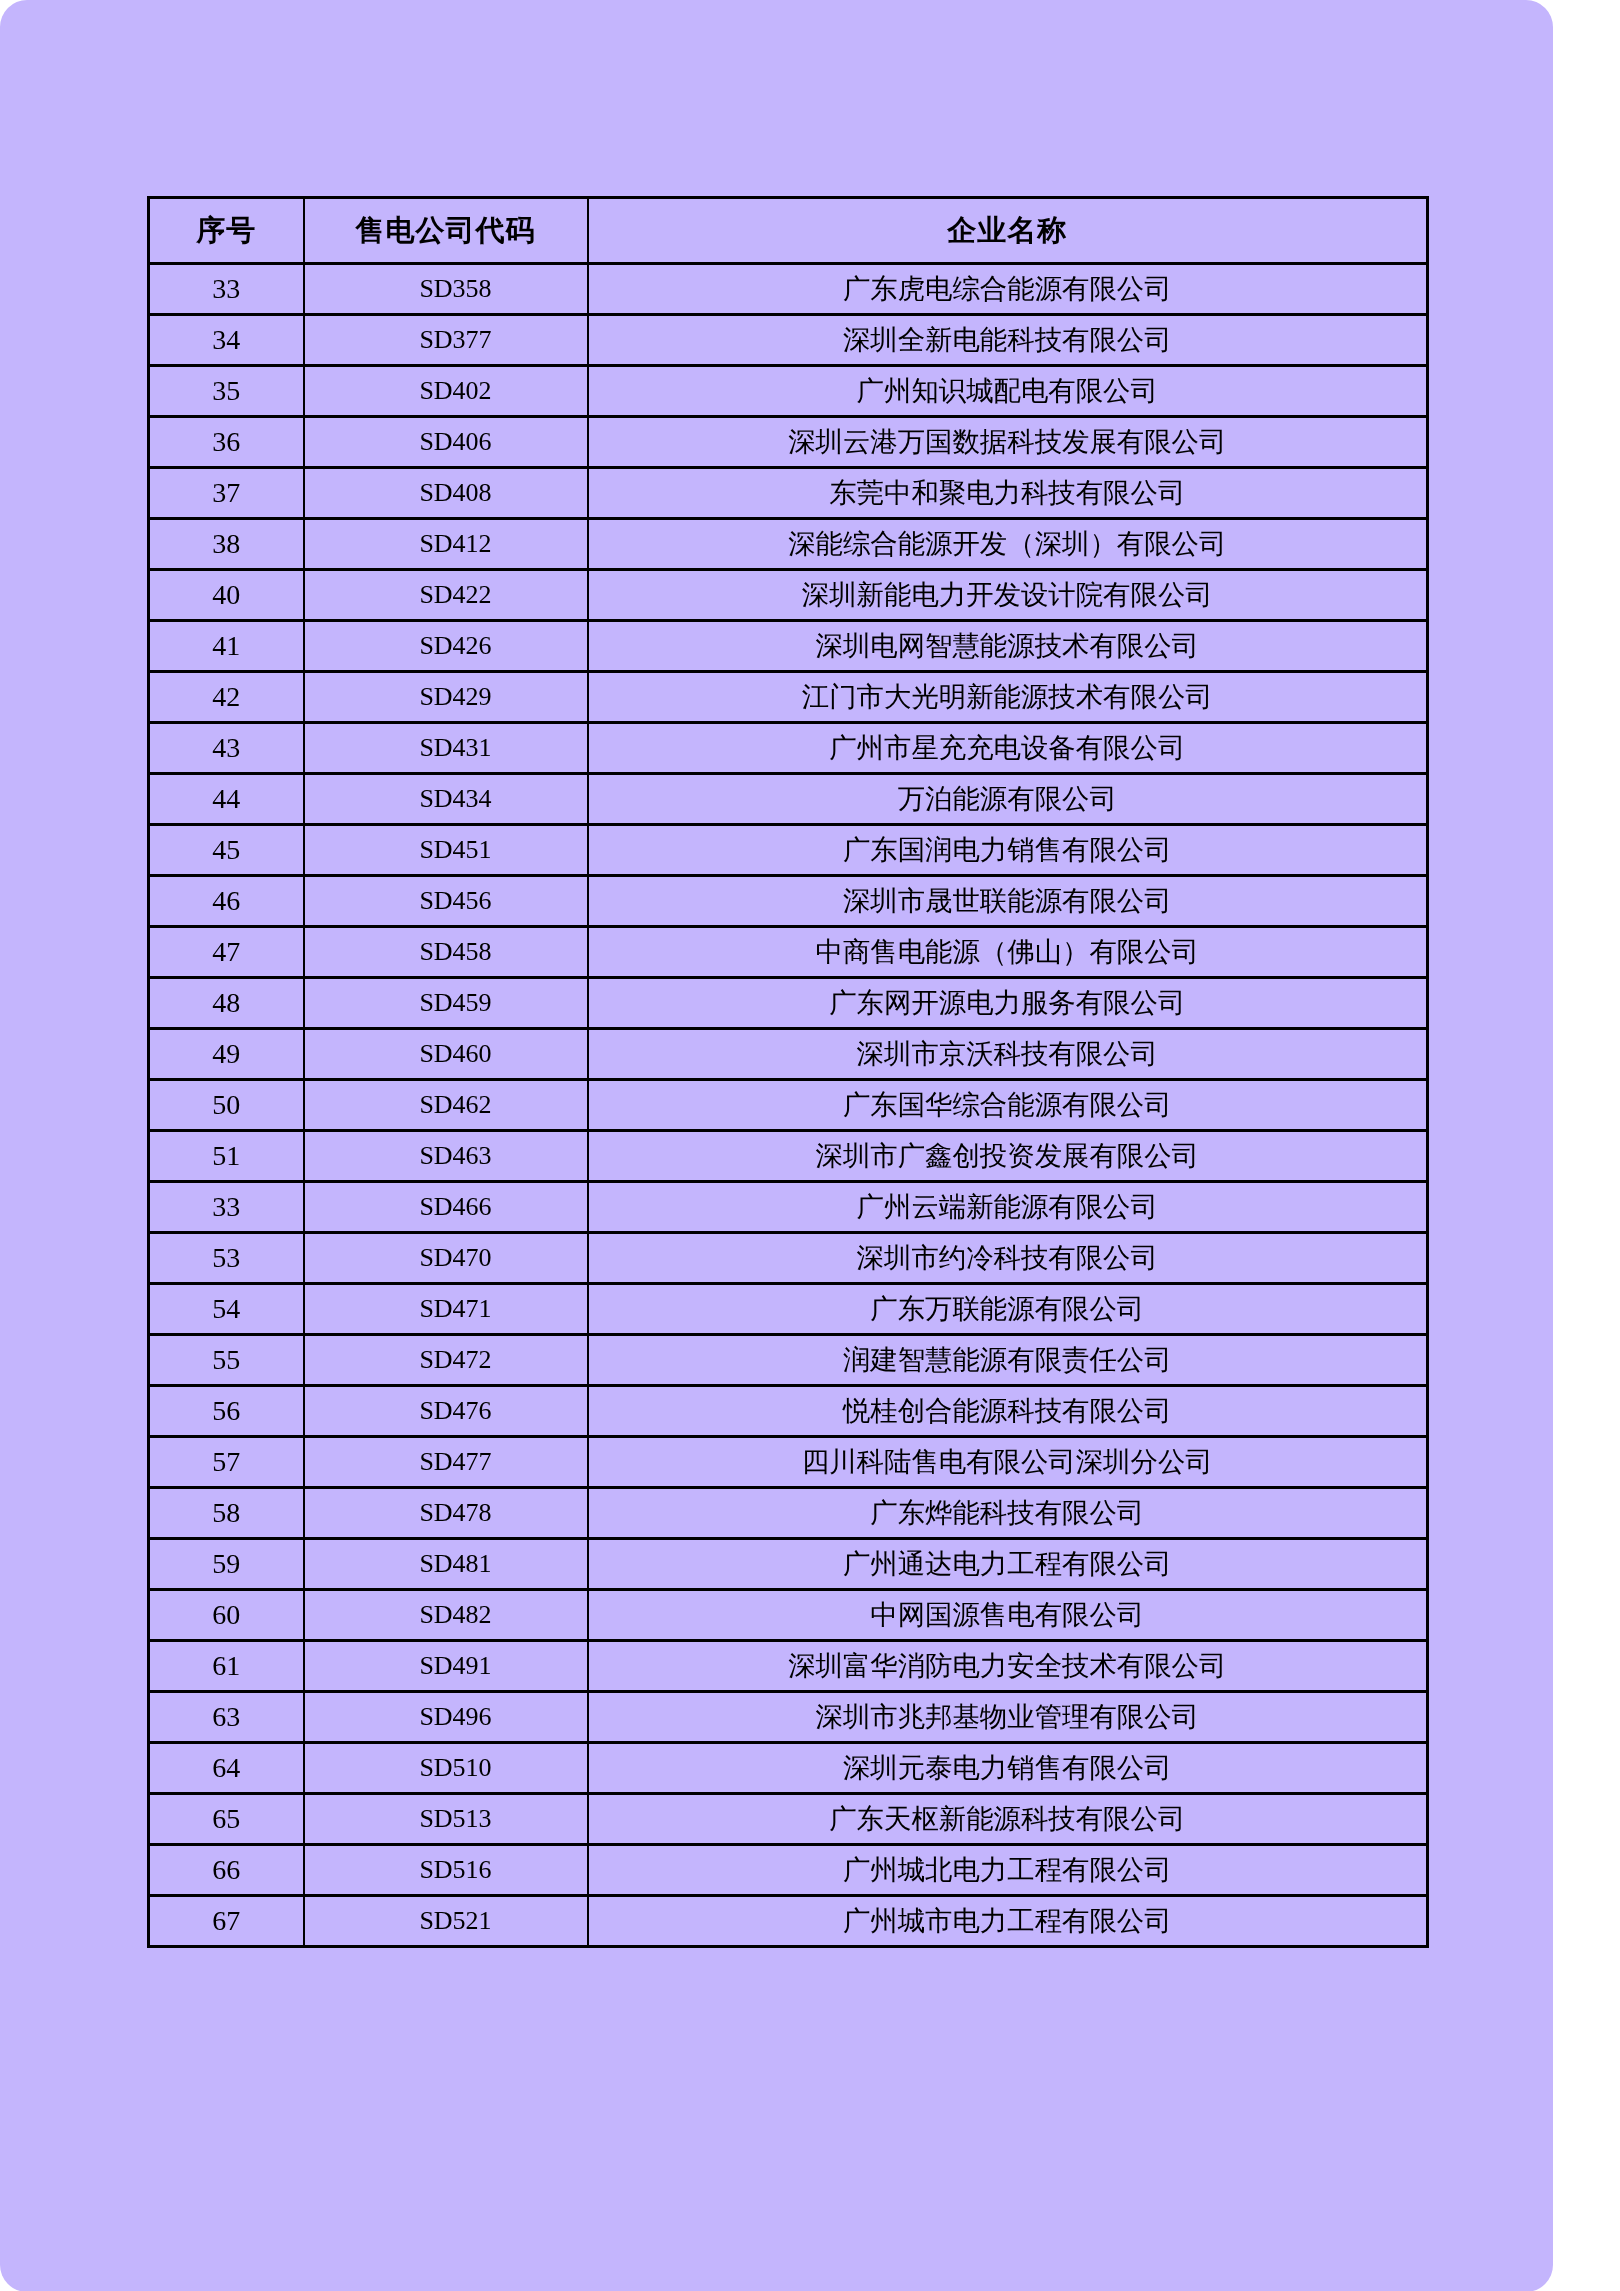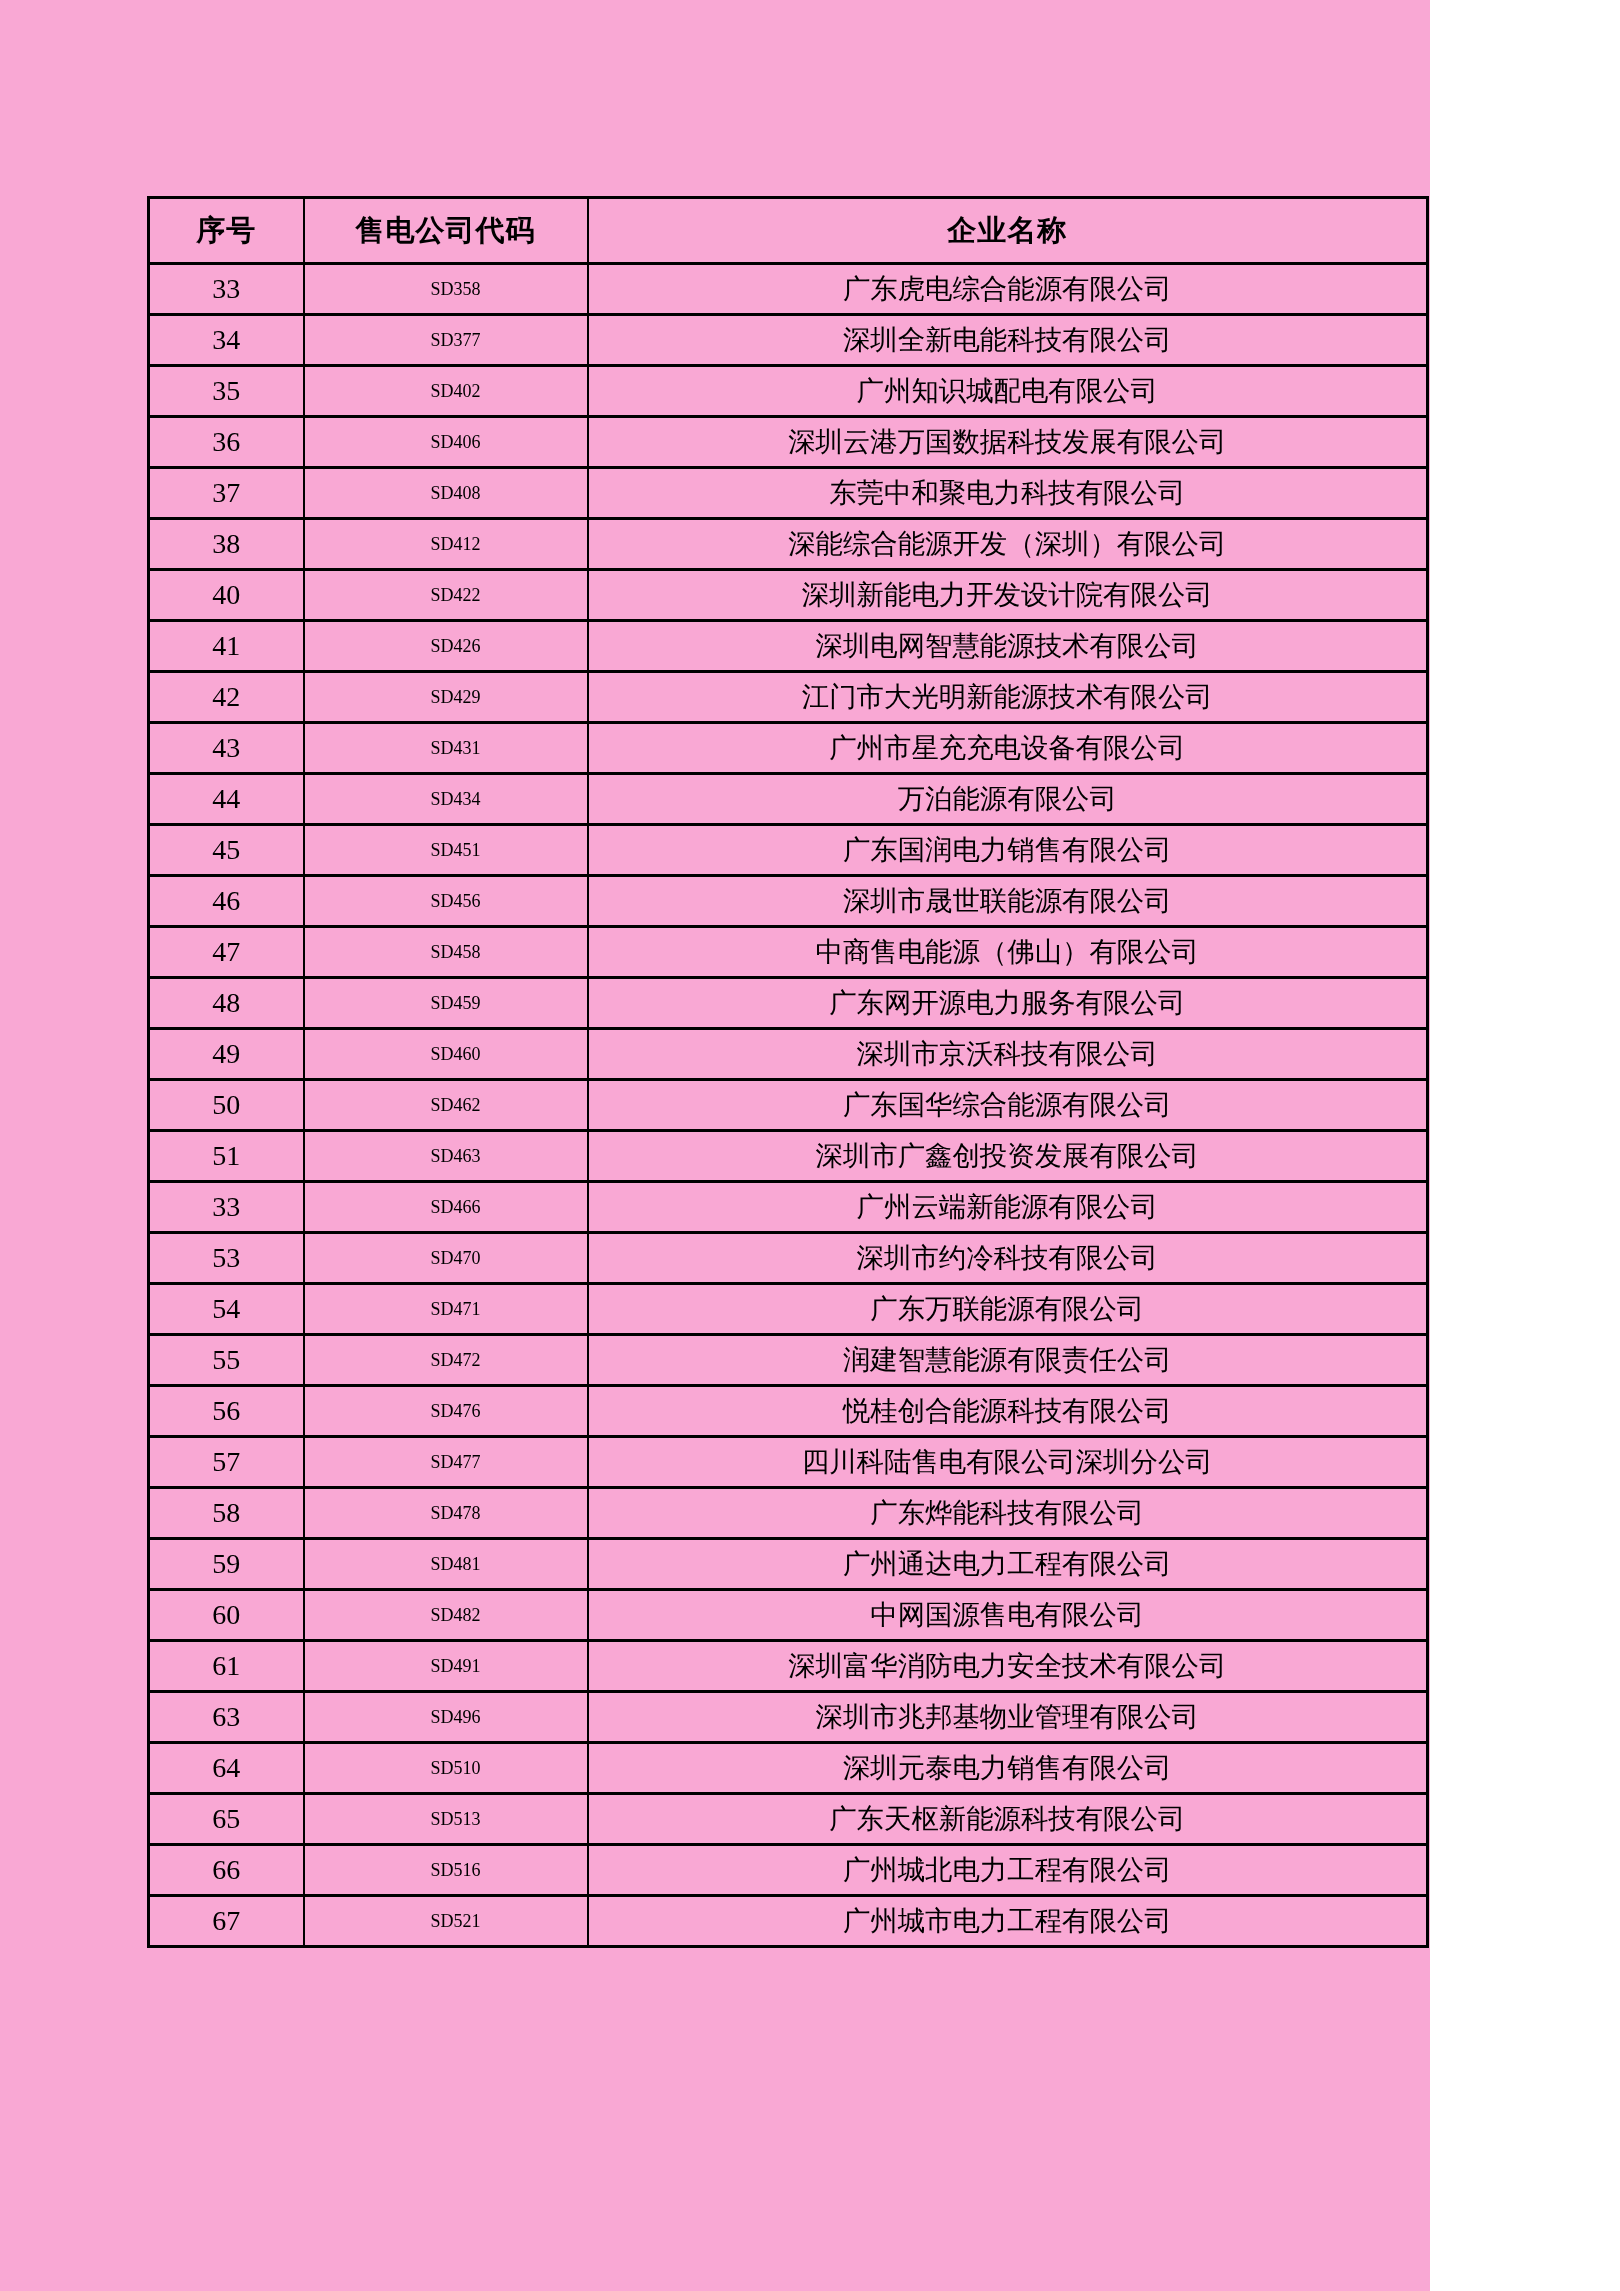--- a/index.html
+++ b/index.html
@@ -2,26 +2,27 @@
 <html lang="zh"><head>
 <meta charset="utf-8">
 <style>
   html, body {
     margin: 0;
     padding: 0;
     background: #ffffff;
   }
   .page {
     position: relative;
-    width: 1430px;
+    width: 1553px;
     height: 2292px;
-    background: #f9a8d4;
+    background: #c4b5fd;
     color: #000000;
     font-family: "Liberation Serif", "DejaVu Serif", serif;
     overflow: hidden;
+    border-radius: 27px;
   }
   table.company-table {
     position: absolute;
     left: 147px;
     top: 196px;
     width: 1279px;
     table-layout: fixed;
     border-collapse: collapse;
     border: 3.9px solid #000000;
   }
@@ -41,21 +42,21 @@
   }
   thead tr { height: 66px; }
   tbody tr { height: 51px; }
   th {
     font-size: 29px;
     font-weight: bold;
     letter-spacing: 1px;
   }
   td { font-size: 27.4px; }
   td.seq-cell  { font-size: 28px; }
-  td.code-cell { font-size: 18px; padding-left: 20px; }
+  td.code-cell { font-size: 26px; padding-left: 20px; }
   td.name-cell { font-size: 27.4px; margin-left: 9px; }
 </style>
 </head>
 <body>
 
 <div class="page">
   <table class="company-table">
     <colgroup>
       <col class="c-seq">
       <col class="c-code">

